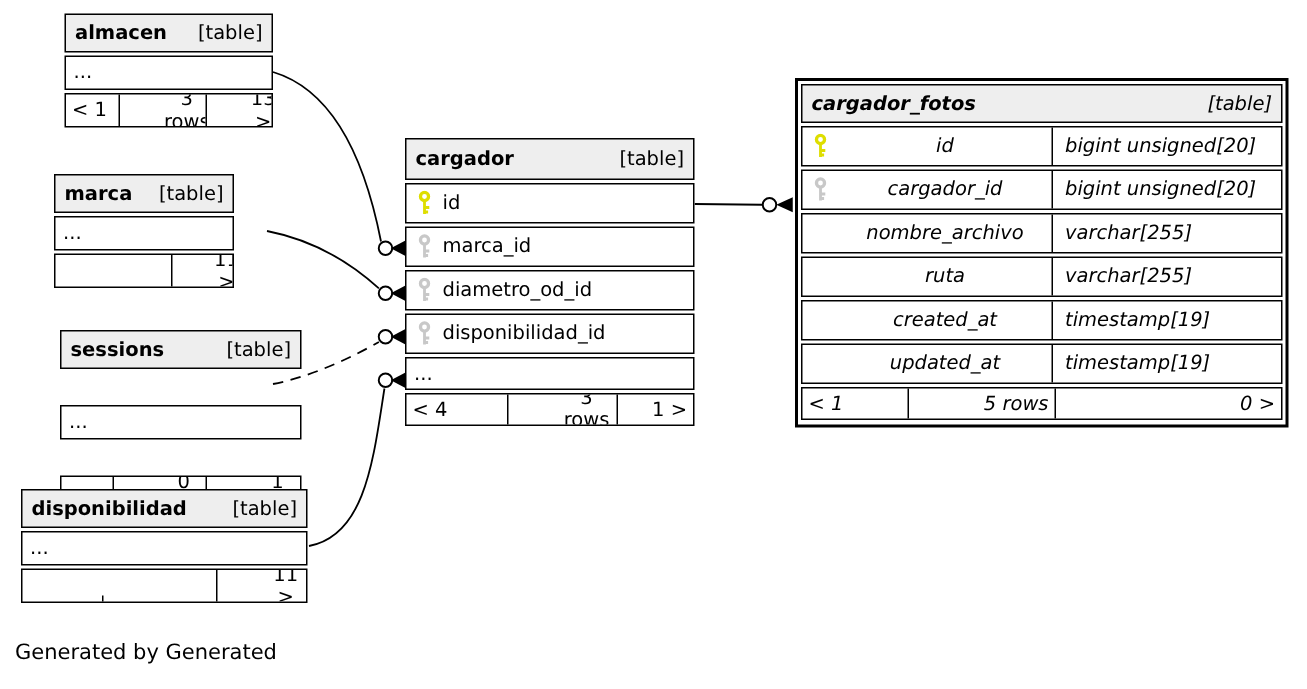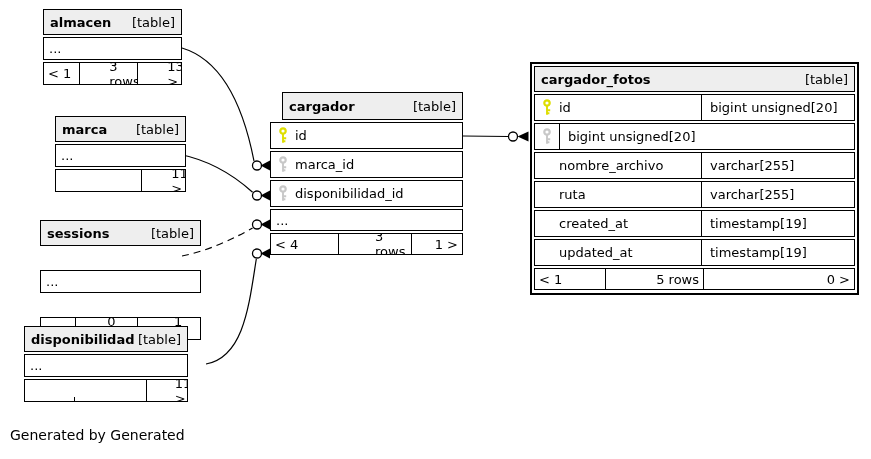--- a/index.html
+++ b/index.html
@@ -9,59 +9,59 @@
     --primary-key:#dede00;
     --foreign-key:#c8c8c8;
   }
   *{box-sizing:border-box;margin:0;padding:0;}
   html,body{background:#ffffff;}
   body{font-family:"DejaVu Sans","Liberation Sans",sans-serif;font-size:13px;color:#000;}
   #canvas{position:relative;width:871px;height:459px;background:#fff;overflow:hidden;}
   #edges{position:absolute;left:0;top:0;width:871px;height:459px;z-index:0;}
 
   .tbl{position:absolute;z-index:1;display:flex;flex-direction:column;row-gap:2px;}
-  .box{background:var(--row-bg);border:1px solid var(--border);}
+  .box{background:var(--row-bg);border:1px solid var(--border);text-align:center;}
   .hdr{height:26px;background:var(--header-bg);display:flex;align-items:center;justify-content:space-between;padding:0 6px;}
   .hdr .tname{font-weight:bold;}
   .ellipsis{height:23px;display:flex;align-items:center;padding:0 5px;}
   .footer{height:23px;display:flex;align-items:stretch;}
   .footer .cell{display:flex;align-items:center;padding:0 4px;overflow:hidden;}
   .footer .cell + .cell{border-left:1px solid var(--border);}
   .cell.al{justify-content:flex-start;}
   .cell.ac{justify-content:center;padding-left:36px;}
   .cell.ar{justify-content:flex-end;padding-left:16px;}
 
   .col-row{display:flex;align-items:center;}
   .key-slot{width:24px;padding-left:7px;display:flex;align-items:center;flex:none;}
   .key{display:block;}
   .key-primary{color:var(--primary-key);}
   .key-foreign{color:var(--foreign-key);}
 
   
   #tbl-almacen{left:43px;top:9px;width:139px;}
-  #tbl-marca{left:55px;top:116px;width:131px;}
+  #tbl-marca{left:36px;top:116px;width:120px;}
   #tbl-sessions{left:40px;top:220px;width:161px;gap:24px;}
-  #tbl-disponibilidad{left:24px;top:326px;width:164px;}
+  #tbl-disponibilidad{left:14px;top:326px;width:191px;}
 
   #tbl-almacen .c1{width:35px;} #tbl-almacen .c2{width:58px;} #tbl-almacen .c3{flex:1;}
   #tbl-marca .c1{width:18px;} #tbl-marca .c2{width:67px;margin-top:34px;} #tbl-marca .c3{flex:1;}
   #tbl-sessions .c1{width:34px;} #tbl-sessions .c2{width:62px;} #tbl-sessions .c3{flex:1;}
   #tbl-disponibilidad .c1{width:53px;} #tbl-disponibilidad .c2{width:76px;margin-top:17px;} #tbl-disponibilidad .c3{flex:1;}
 
   
   #tbl-cargador{left:270px;top:92px;width:193px;}
-  #tbl-cargador .hdr{height:28px;margin-left:12px;}
+  #tbl-cargador .hdr{height:28px;}
   #tbl-cargador .col-row{height:27px;}
   #tbl-cargador .ellipsis{height:22px;}
   #tbl-cargador .footer{height:22px;}
   #tbl-cargador .c1{width:67px;} #tbl-cargador .c2{width:73px;} #tbl-cargador .c3{flex:1;}
 
   
-  #tbl-cargador-fotos{left:530px;top:62px;width:329px;height:233px;border:2px solid var(--border);
-    padding:2px;row-gap:2px;background:#fff;}
+  #tbl-cargador-fotos{left:530px;top:52px;width:329px;height:233px;border:2px solid var(--border);
+    padding:2px;row-gap:2px;background:#fff;font-style:italic;}
   #tbl-cargador-fotos .hdr{height:26px;}
   #tbl-cargador-fotos .col-row{height:27px;}
   #tbl-cargador-fotos .footer{height:22px;}
   #tbl-cargador-fotos .cf-name{width:142px;overflow:hidden;white-space:nowrap;}
   #tbl-cargador-fotos .cf-type{flex:1;align-self:stretch;display:flex;align-items:center;
     border-left:1px solid var(--border);padding-left:8px;white-space:nowrap;}
   #tbl-cargador-fotos .c1{width:70px;} #tbl-cargador-fotos .c2{width:98px;} #tbl-cargador-fotos .c3{flex:1;}
 
   .caption{position:absolute;left:10px;top:427px;font-size:14px;z-index:1;}
 
@@ -178,20 +178,29 @@
       </span>
       <span>marca_id</span>
     </div>
     <div class="box col-row">
       <span class="key-slot">
         <svg class="key key-foreign" width="10" height="17" viewBox="0 0 10 17">
           <circle cx="5" cy="4" r="2.7" fill="none" stroke="currentColor" stroke-width="2.2"></circle>
           <path d="M5 6.5 V15.7 M5 11.3 H8.2 M5 14.3 H7.4" stroke="currentColor" stroke-width="1.9" fill="none"></path>
         </svg>
       </span>
+      <span>diametro_od_id</span>
+    </div>
+    <div class="box col-row">
+      <span class="key-slot">
+        <svg class="key key-foreign" width="10" height="17" viewBox="0 0 10 17">
+          <circle cx="5" cy="4" r="2.7" fill="none" stroke="currentColor" stroke-width="2.2"></circle>
+          <path d="M5 6.5 V15.7 M5 11.3 H8.2 M5 14.3 H7.4" stroke="currentColor" stroke-width="1.9" fill="none"></path>
+        </svg>
+      </span>
       <span>disponibilidad_id</span>
     </div>
     <div class="box ellipsis">...</div>
     <div class="box footer">
       <span class="cell al c1">&lt; 4</span>
       <span class="cell ac c2">3 rows</span>
       <span class="cell ar c3">1 &gt;</span>
     </div>
   </div>
 
@@ -210,20 +219,21 @@
       <span class="cf-name">id</span>
       <span class="cf-type">bigint unsigned[20]</span>
     </div>
     <div class="box col-row">
       <span class="key-slot">
         <svg class="key key-foreign" width="10" height="17" viewBox="0 0 10 17">
           <circle cx="5" cy="4" r="2.7" fill="none" stroke="currentColor" stroke-width="2.2"></circle>
           <path d="M5 6.5 V15.7 M5 11.3 H8.2 M5 14.3 H7.4" stroke="currentColor" stroke-width="1.9" fill="none"></path>
         </svg>
       </span>
+      <span class="cf-name">cargador_id</span>
       <span class="cf-type">bigint unsigned[20]</span>
     </div>
     <div class="box col-row">
       <span class="key-slot"></span>
       <span class="cf-name">nombre_archivo</span>
       <span class="cf-type">varchar[255]</span>
     </div>
     <div class="box col-row">
       <span class="key-slot"></span>
       <span class="cf-name">ruta</span>

